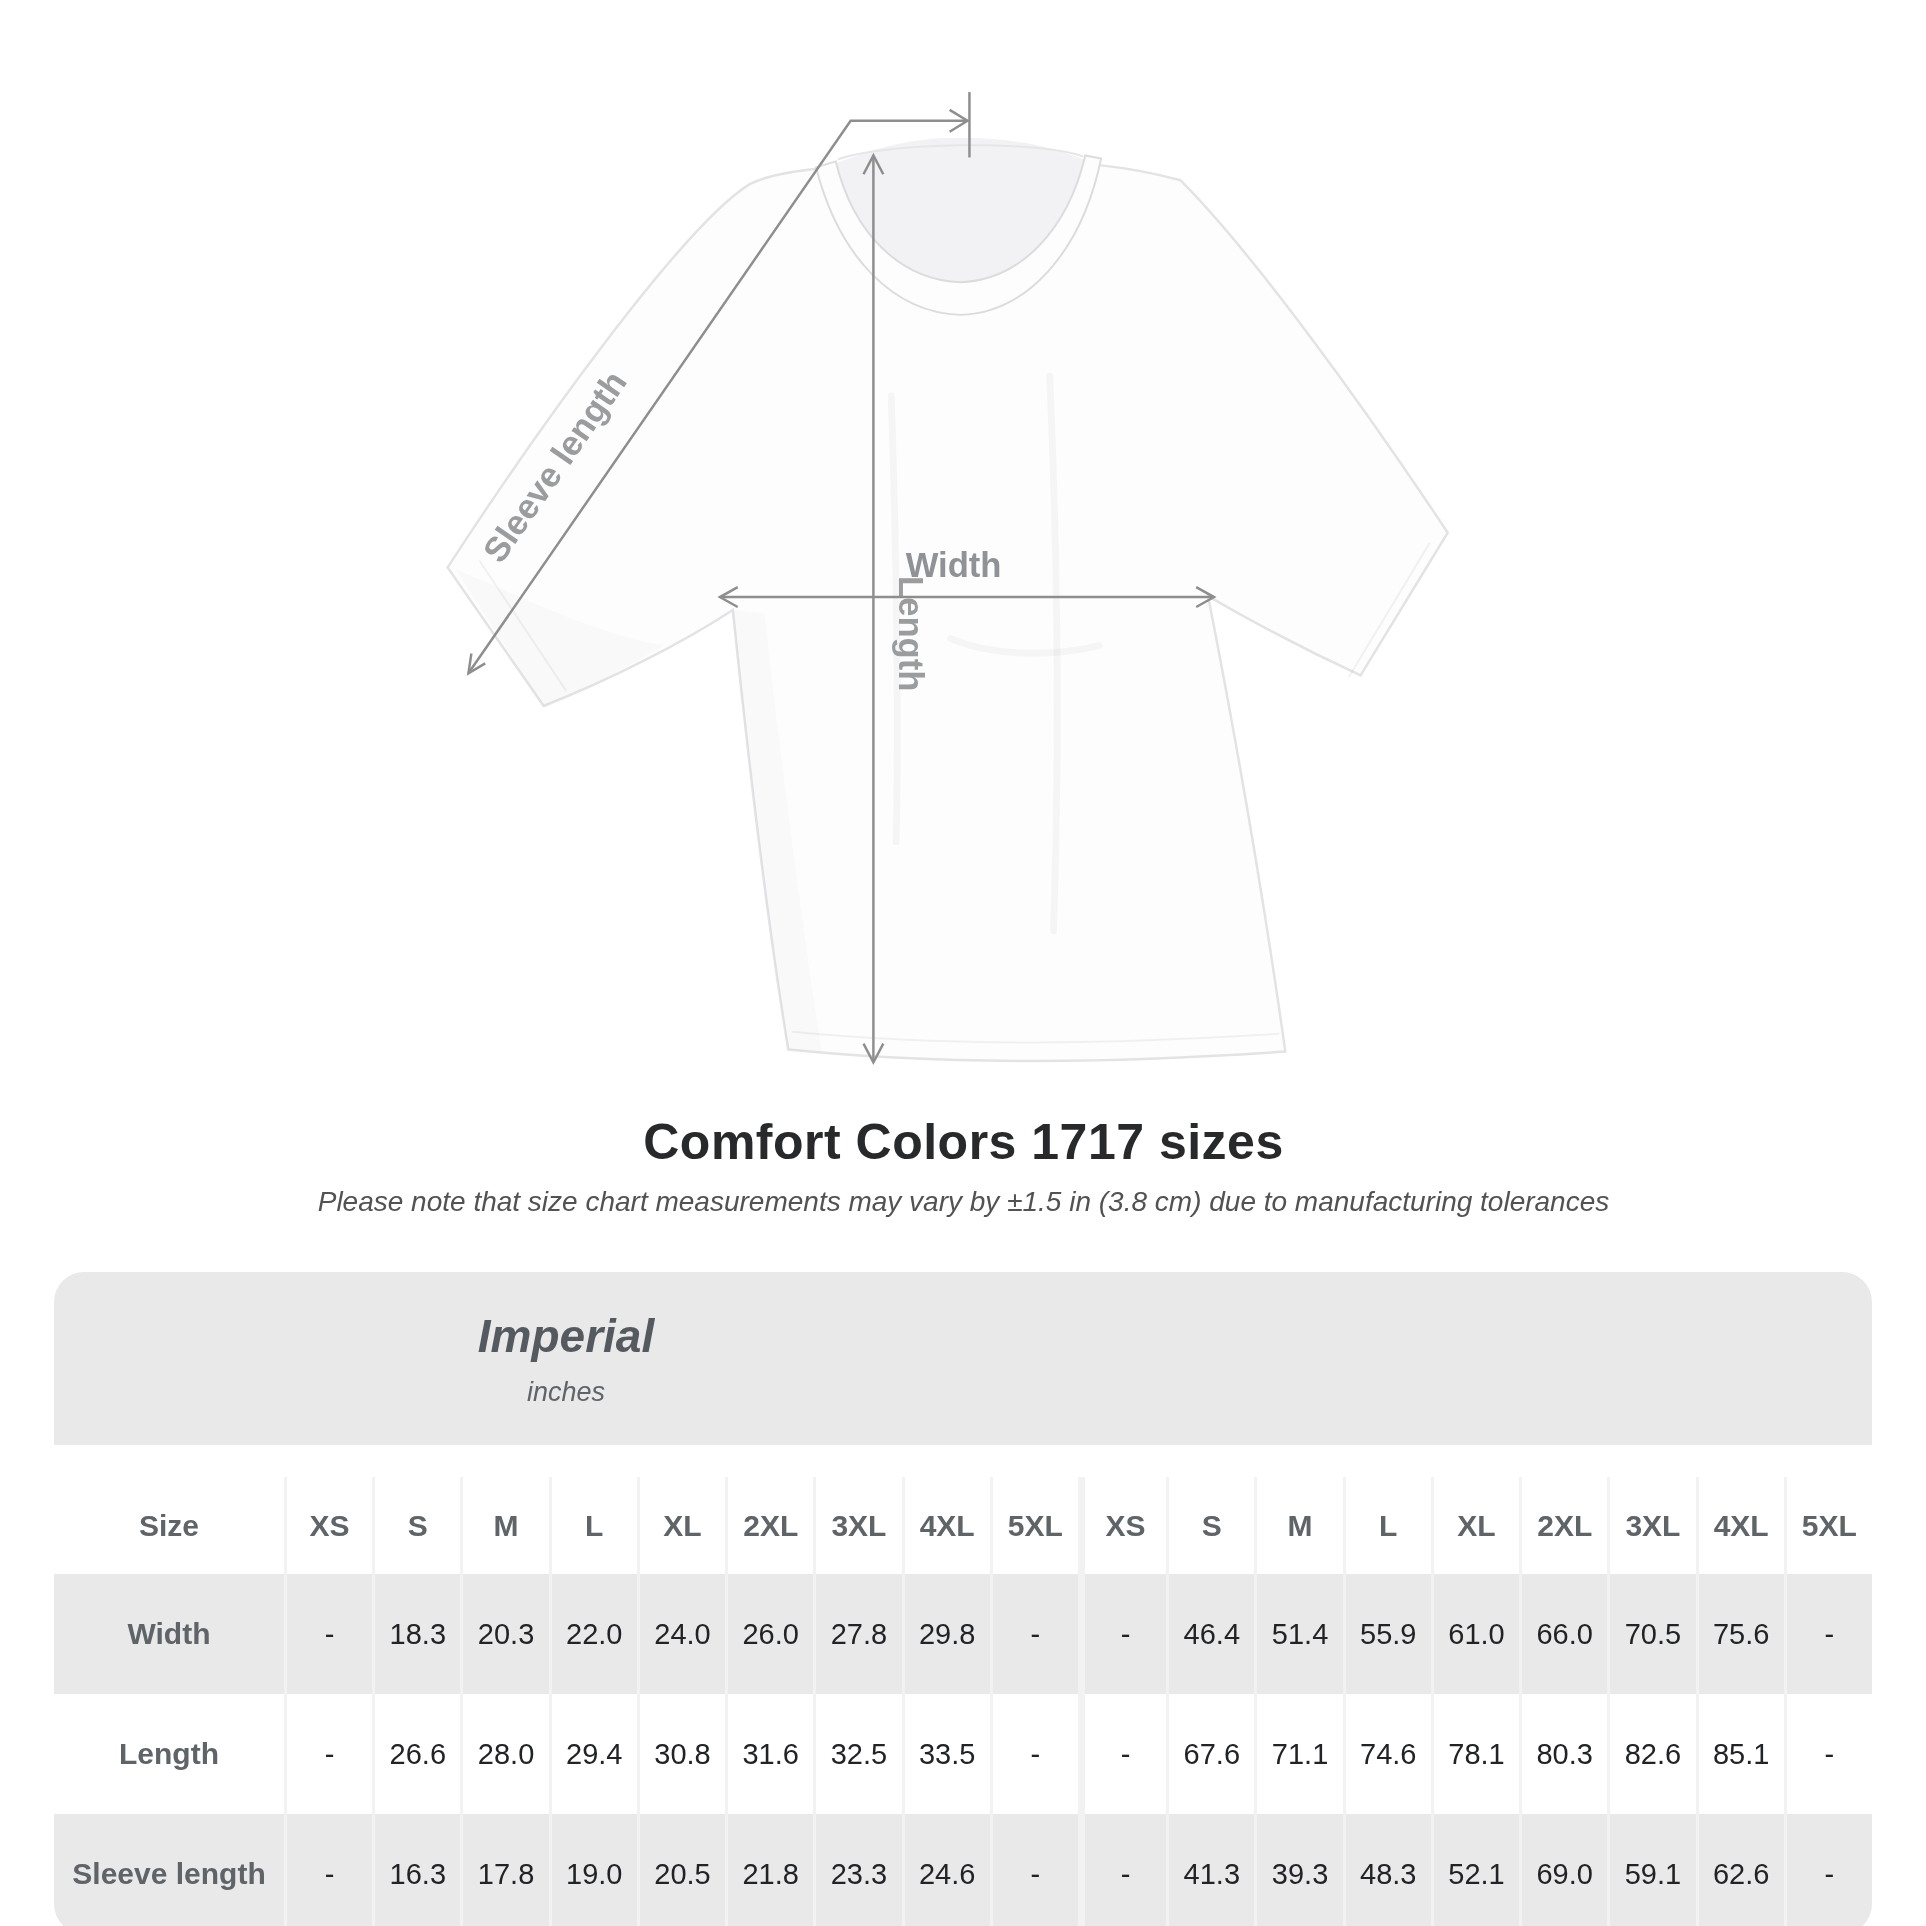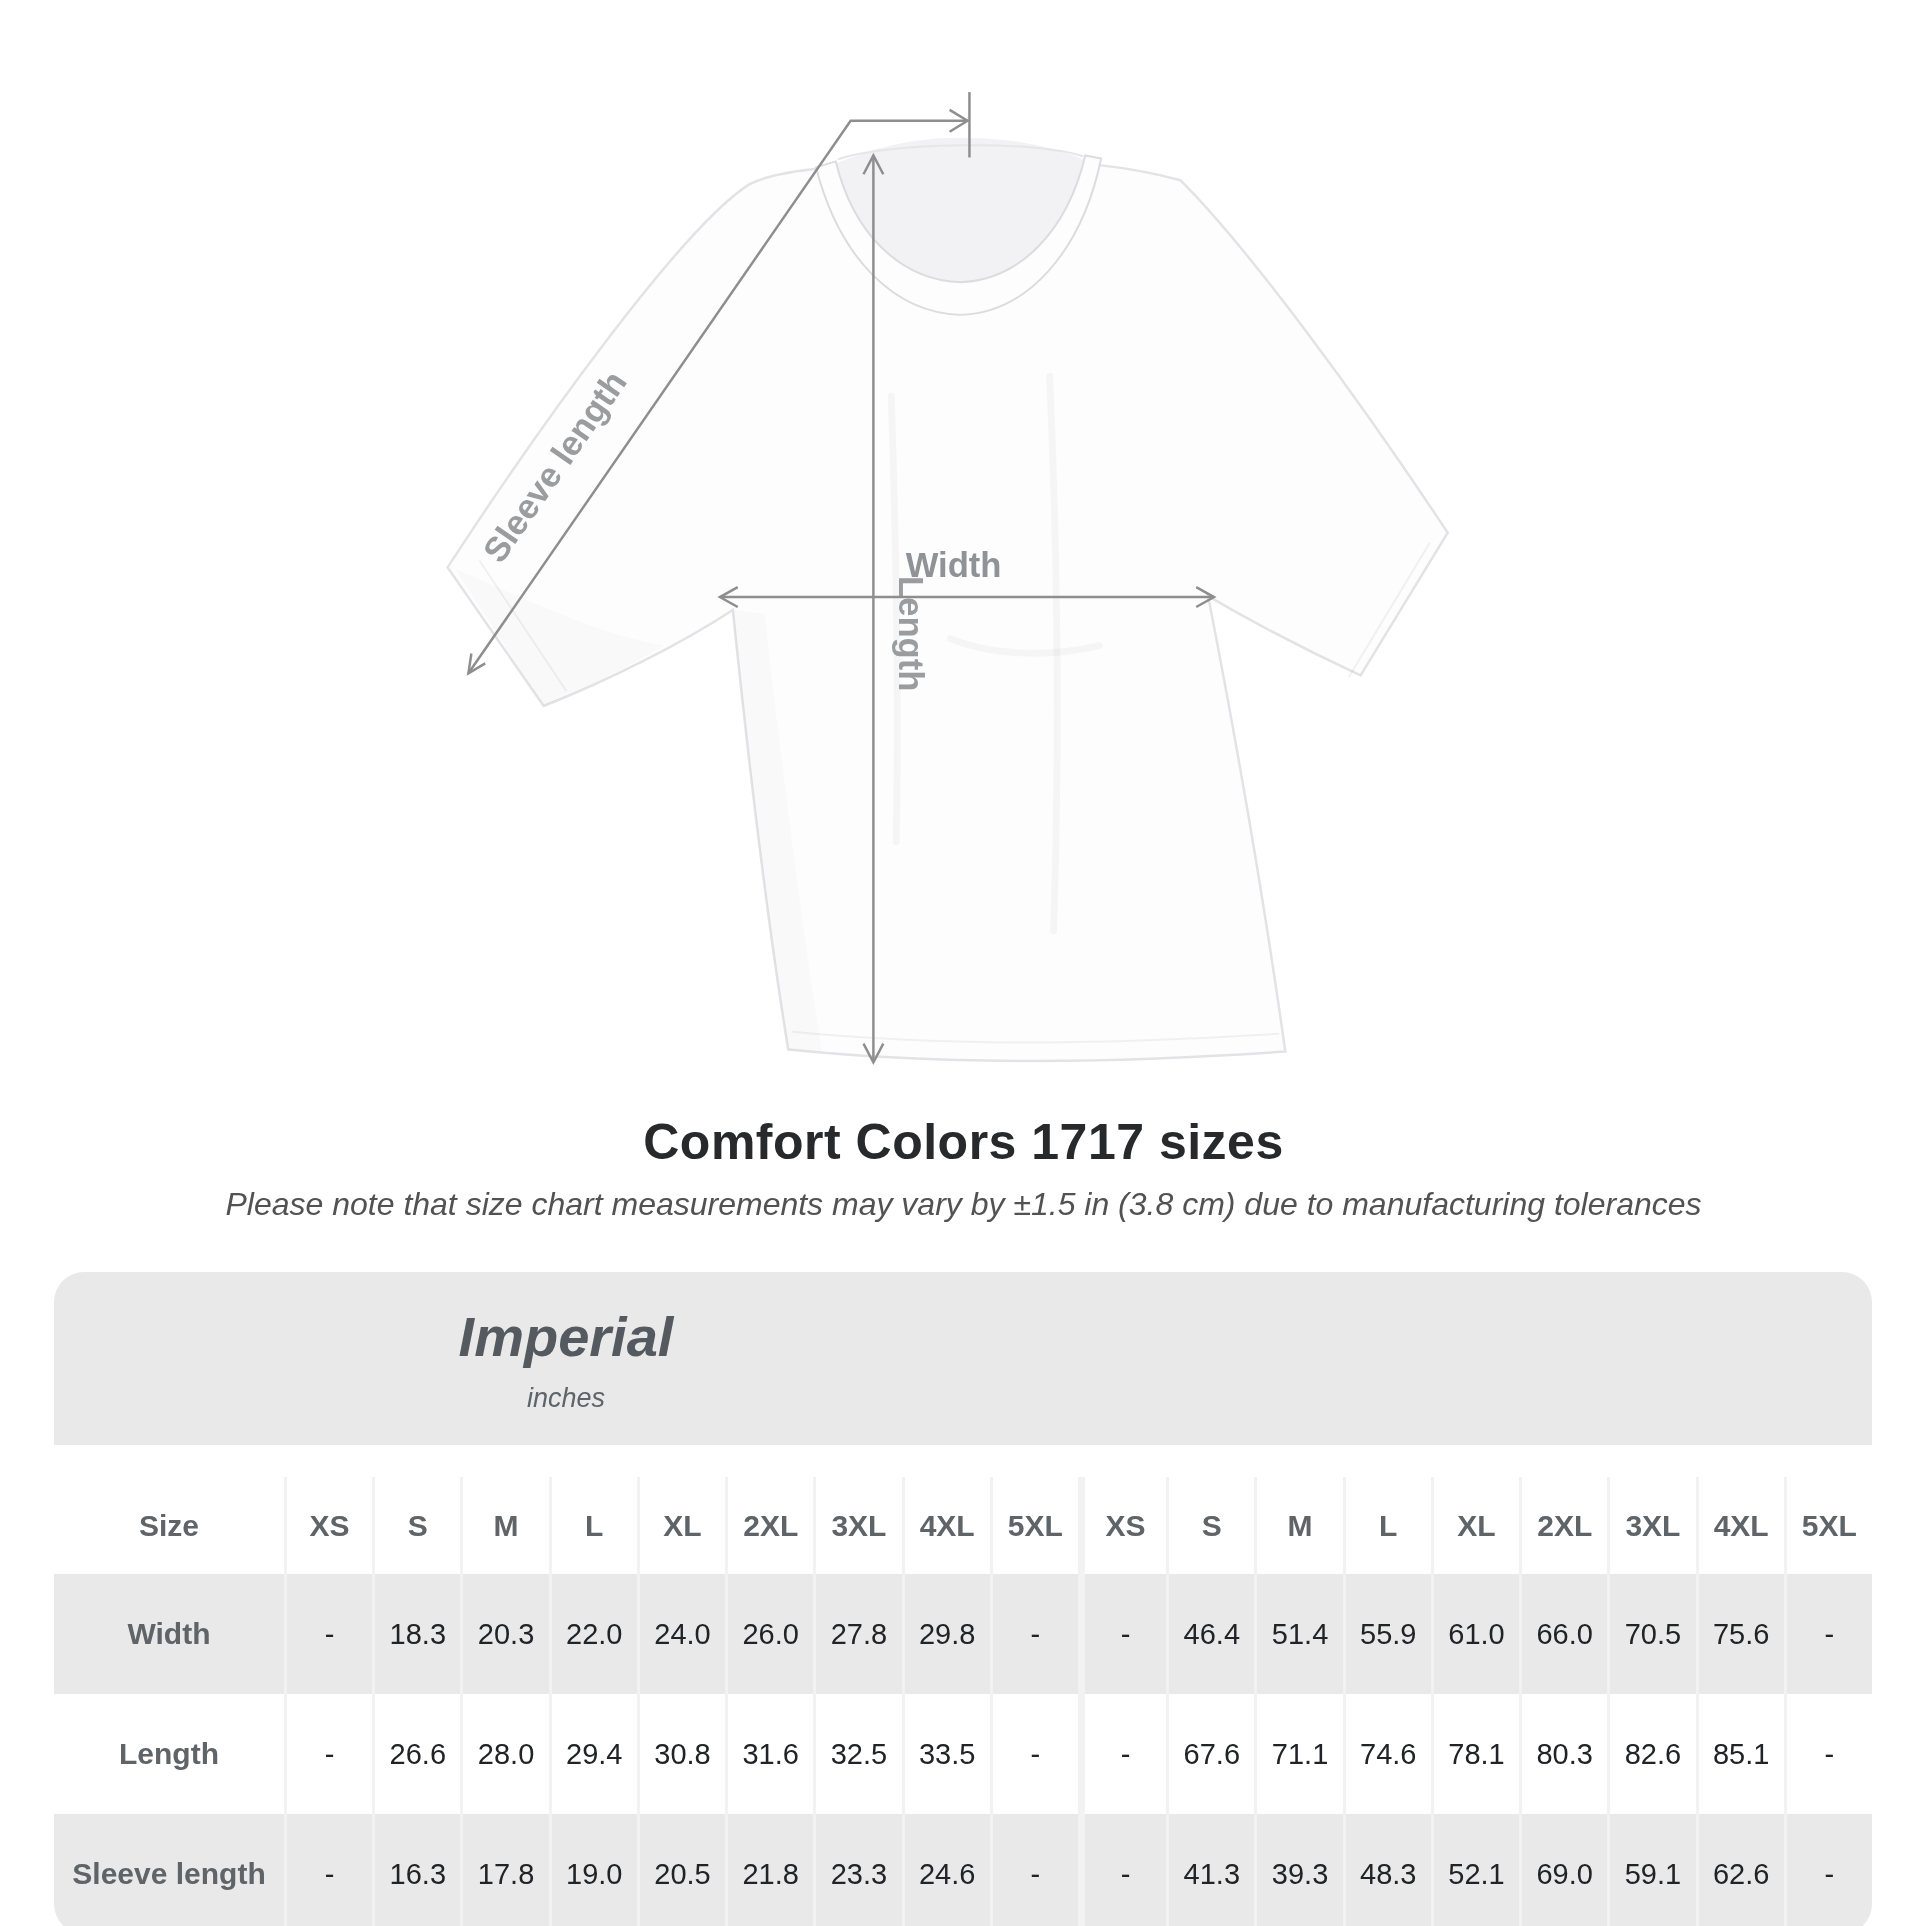--- a/index.html
+++ b/index.html
@@ -14,30 +14,30 @@
               font-family:"Liberation Sans","DejaVu Sans",sans-serif;}
   .shirt-outline{fill:#fdfdfe;stroke:#e3e3e6;stroke-width:2.5;}
   .shade{fill:rgba(70,70,90,0.025);}
   .wrinkle{stroke:rgba(0,0,0,0.03);stroke-width:7;fill:none;stroke-linecap:round;}
   .seam{stroke:rgba(0,0,0,0.05);stroke-width:2;fill:none;}
 
   
   #chart-title{position:absolute;left:0;top:1113px;width:100%;text-align:center;
       font-size:50px;font-weight:700;color:#27292b;letter-spacing:0.5px;}
   #chart-subtitle{position:absolute;left:0;top:1186px;width:100%;text-align:center;
-      font-style:italic;font-size:32px;color:#525252;}
+      font-style:italic;font-size:28px;color:#525252;}
 
   
   #size-table{position:absolute;left:54px;top:1272px;width:1818px;
       border-radius:30px;overflow:hidden;}
   #unit-band{height:173px;background:#e9e9e9;display:flex;}
   .band-left{width:calc(230px + (100% - 230px)/2);display:flex;}
   .band-right{flex:1;display:flex;}
   .band-group{margin:auto;display:flex;flex-direction:column;align-items:center;gap:14px;}
-  .band-name{font-size:56px;font-weight:700;font-style:italic;color:#545a5f;}
+  .band-name{font-size:46px;font-weight:700;font-style:italic;color:#545a5f;}
   .band-unit{font-size:27px;font-style:italic;color:#5f6468;}
 
   #size-grid{display:grid;grid-template-columns:230px repeat(18,1fr);}
   .cell{display:flex;align-items:center;justify-content:center;
         border-left:3px solid #f2f2f2;}
   .col-label{border-left:none;}
   .sec-start{border-left-width:7px;}
   .h-row{height:97px;margin-top:32px;}
   .d-row{height:120px;}
   .row-white{background:#ffffff;}

